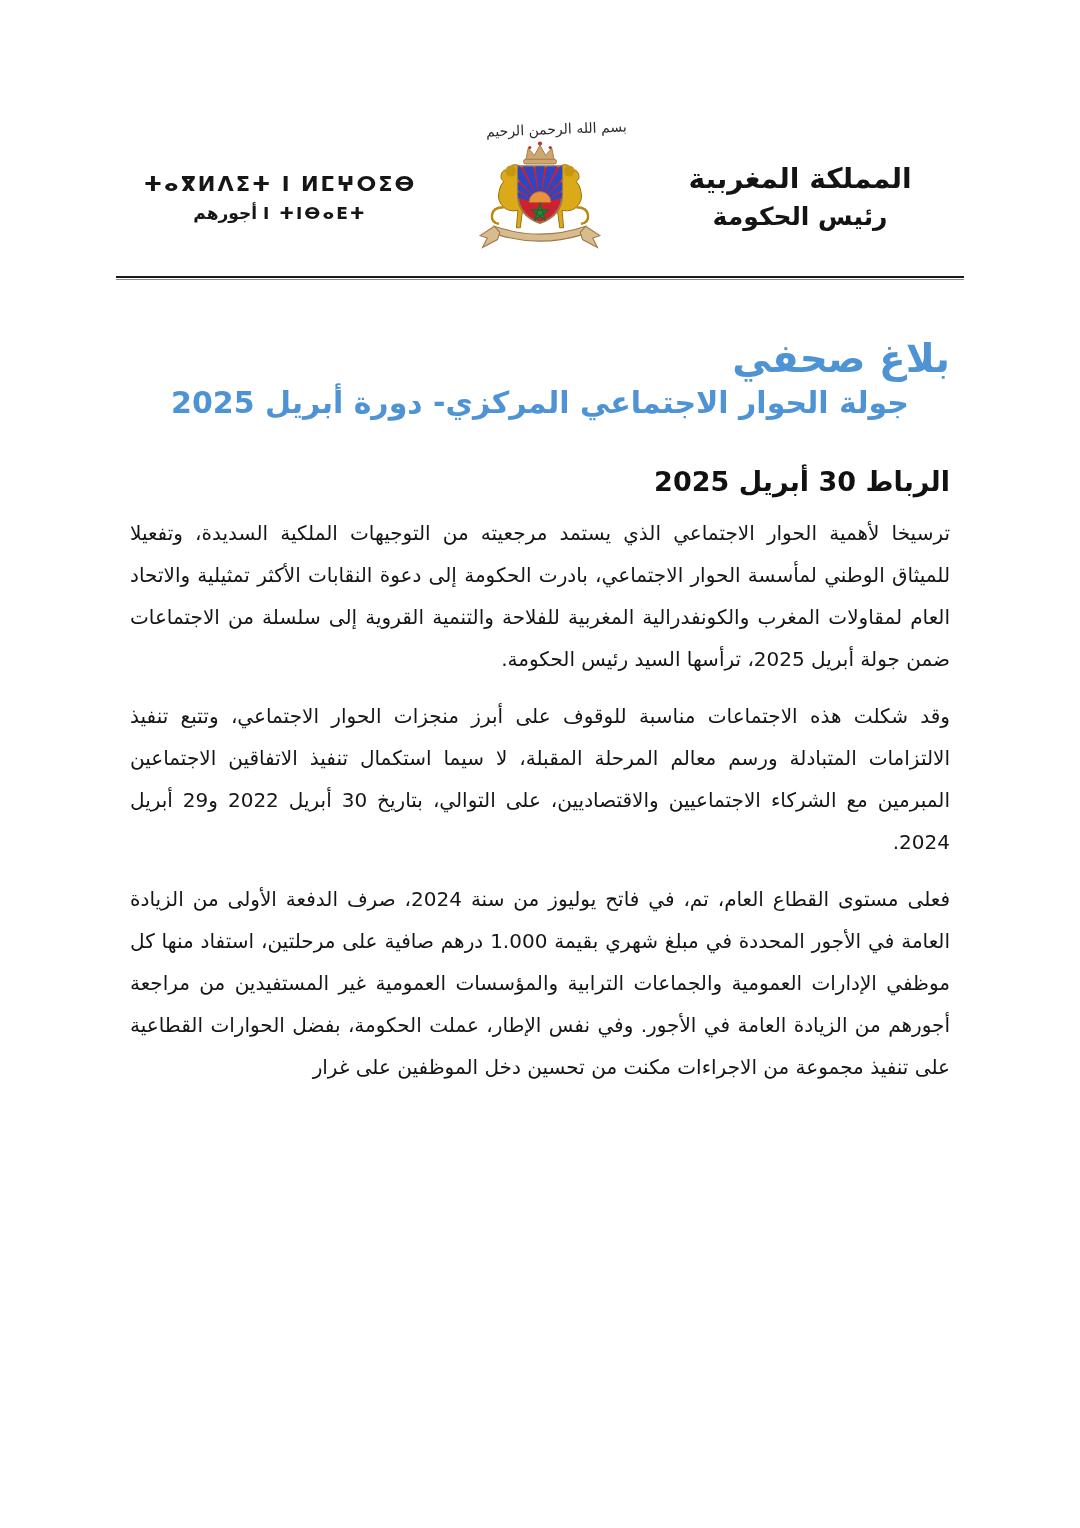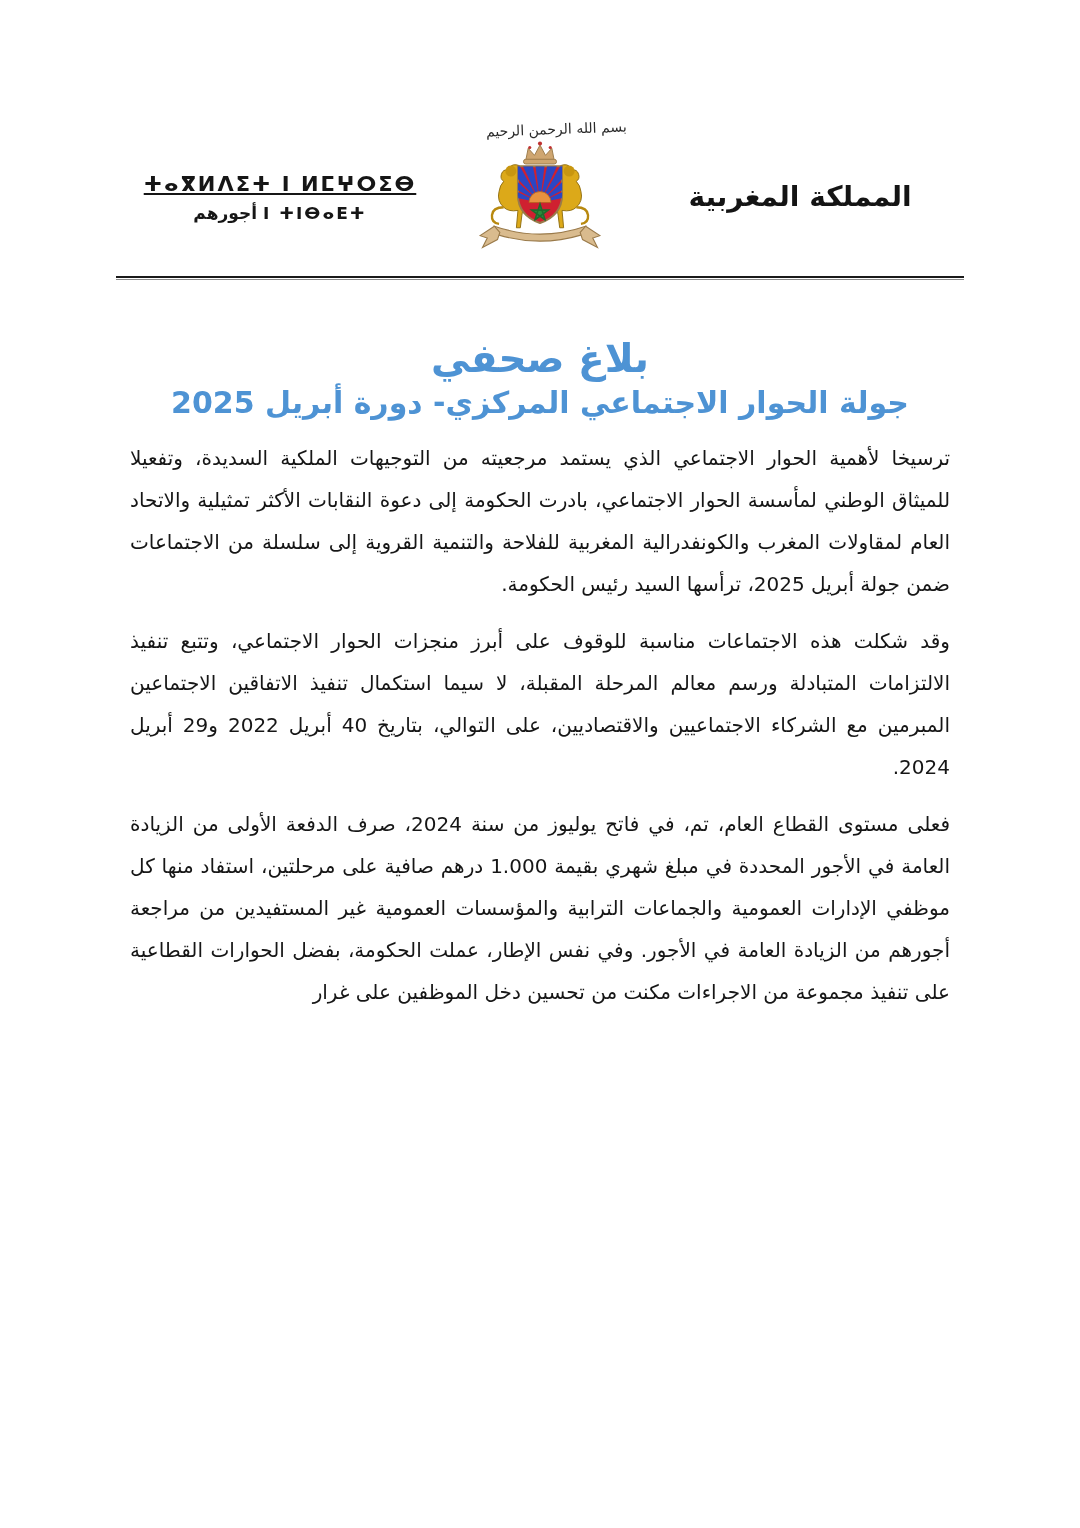--- a/index.html
+++ b/index.html
@@ -24,21 +24,21 @@
     align-items: center;
     justify-content: space-between;
     height: 142px;
   }
   .tifinagh-block {
     width: 300px;
     text-align: center;
     line-height: 1.55;
     color: #161616;
   }
-  .tifinagh-l1 { font-size: 21px; font-weight: bold; letter-spacing: 2px; text-decoration: underline; }
+  .tifinagh-l1 { font-size: 21px; font-weight: bold; letter-spacing: 2px; }
   .tifinagh-l2 { font-size: 17px; font-weight: bold; letter-spacing: 2px; }
 
   .emblem-col {
     display: flex;
     flex-direction: column;
     align-items: center;
     margin-top: -10px;
   }
   .basmala {
     font-size: 14px;
@@ -62,21 +62,21 @@
   .rule {
     margin: 8px -14px 0 -14px;
     height: 4px;
     border-top: 2px solid #1a1a1a;
     border-bottom: 1px solid #8a8a8a;
   }
 
   
   .title {
     direction: rtl;
-    text-align: center;
+    text-align: right;
     font-size: 39px;
     font-weight: bold;
     margin-top: 56px;
     line-height: 1.2;
   }
   .subtitle {
     direction: rtl;
     text-align: center;
     font-size: 30px;
     font-weight: bold;
@@ -161,29 +161,31 @@
         <g fill="#d9bb8e" stroke="#9a7a4a" stroke-width="1.4">
           <path d="M52,112 Q110,132 168,112 L163,123 Q110,139 57,123 Z"></path>
           <path d="M52,112 L34,124 L43,127 L37,139 L56,129 L59,120 Z"></path>
           <path d="M168,112 L186,124 L177,127 L183,139 L164,129 L161,120 Z"></path>
         </g>
       </svg>
     </div>
 
     <div class="kingdom-block">
       <div class="kingdom-l1">المملكة المغربية</div>
+      <div class="kingdom-l2">رئيس الحكومة</div>
     </div>
   </div>
 
   <div class="rule"></div>
 
   <div class="title" style="color: rgb(78, 147, 212);">بلاغ صحفي</div>
   <div class="subtitle" style="color: rgb(78, 147, 212);">جولة الحوار الاجتماعي المركزي- دورة أبريل 2025</div>
 
   <div class="content">
+    <div class="dateline">الرباط 30 أبريل 2025</div>
     <div class="body-text">
       <p>ترسيخا لأهمية الحوار الاجتماعي الذي يستمد مرجعيته من التوجيهات الملكية السديدة، وتفعيلا للميثاق الوطني لمأسسة الحوار الاجتماعي، بادرت الحكومة إلى دعوة النقابات الأكثر تمثيلية والاتحاد العام لمقاولات المغرب والكونفدرالية المغربية للفلاحة والتنمية القروية إلى سلسلة من الاجتماعات ضمن جولة أبريل 2025، ترأسها السيد رئيس الحكومة.</p>
-      <p>وقد شكلت هذه الاجتماعات مناسبة للوقوف على أبرز منجزات الحوار الاجتماعي، وتتبع تنفيذ الالتزامات المتبادلة ورسم معالم المرحلة المقبلة، لا سيما استكمال تنفيذ الاتفاقين الاجتماعين المبرمين مع الشركاء الاجتماعيين والاقتصاديين، على التوالي، بتاريخ 40 أبريل 2022 و29 أبريل 2024.</p>
+      <p>وقد شكلت هذه الاجتماعات مناسبة للوقوف على أبرز منجزات الحوار الاجتماعي، وتتبع تنفيذ الالتزامات المتبادلة ورسم معالم المرحلة المقبلة، لا سيما استكمال تنفيذ الاتفاقين الاجتماعين المبرمين مع الشركاء الاجتماعيين والاقتصاديين، على التوالي، بتاريخ 30 أبريل 2022 و29 أبريل 2024.</p>
       <p>فعلى مستوى القطاع العام، تم، في فاتح يوليوز من سنة 2024، صرف الدفعة الأولى من الزيادة العامة في الأجور المحددة في مبلغ شهري بقيمة 1.000 درهم صافية على مرحلتين، استفاد منها كل موظفي الإدارات العمومية والجماعات الترابية والمؤسسات العمومية غير المستفيدين من مراجعة أجورهم من الزيادة العامة في الأجور. وفي نفس الإطار، عملت الحكومة، بفضل الحوارات القطاعية على تنفيذ مجموعة من الاجراءات مكنت من تحسين دخل الموظفين على غرار</p>
     </div>
   </div>
 
 </div>
 
 </body></html>

